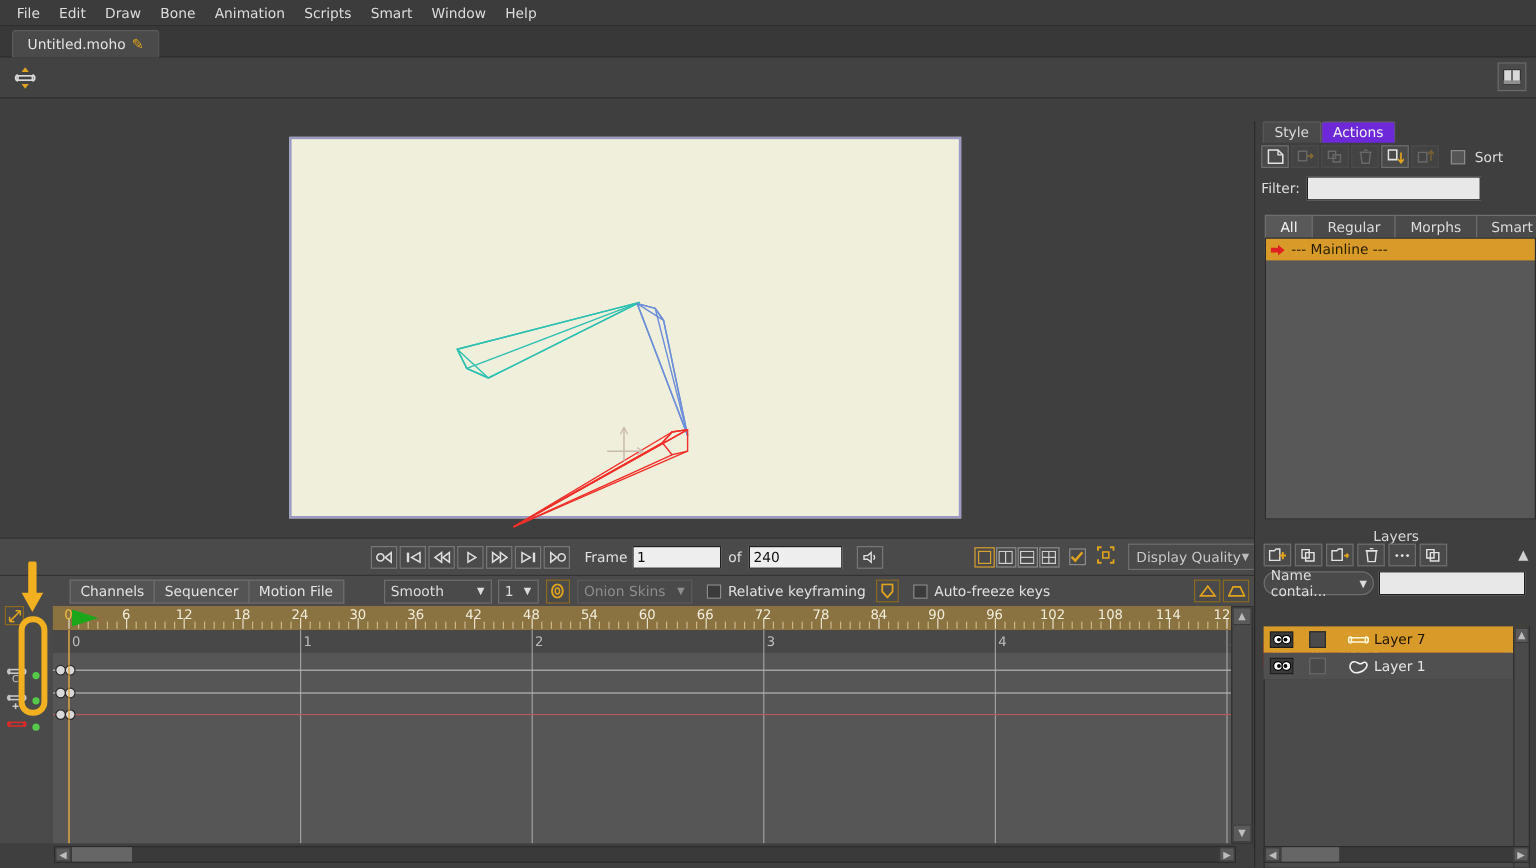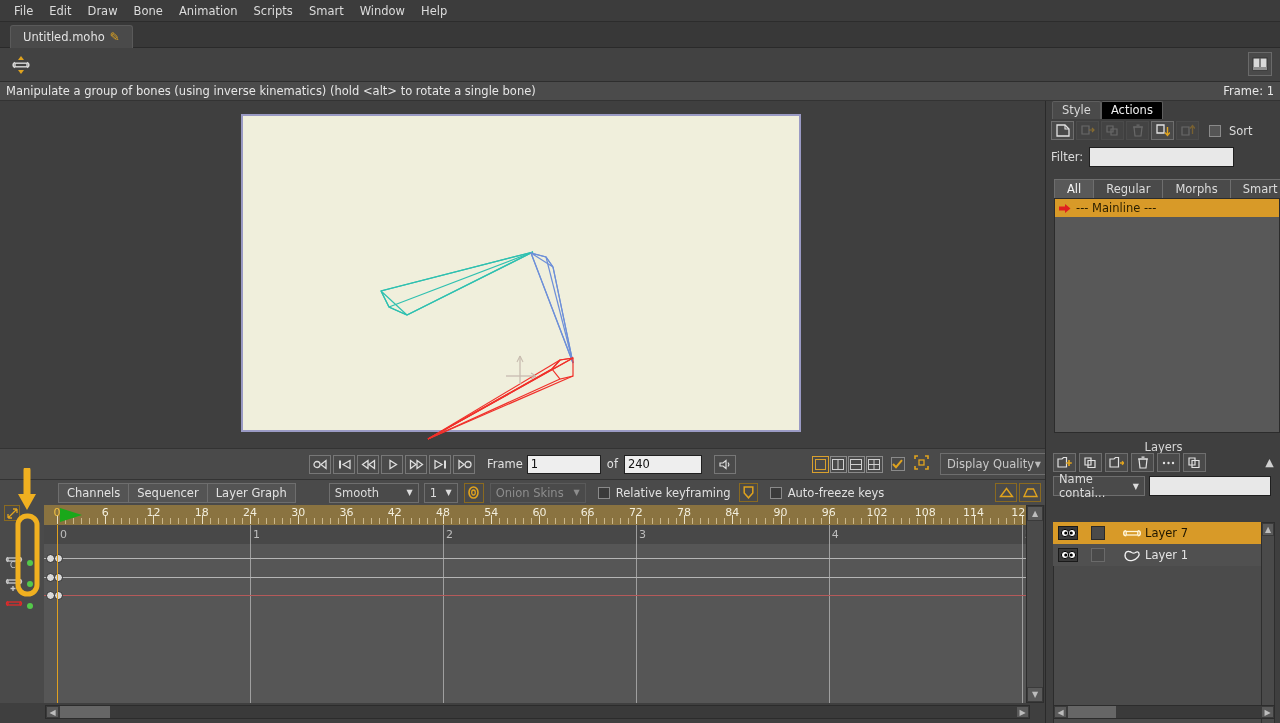--- a/index.html
+++ b/index.html
@@ -163,21 +163,21 @@
   .rpanel {
     position: absolute; left: 1045px; top: 101px; width: 235px; height: 622px;
     background: #3f3f3f; border-left: 1px solid #2a2a2a;
   }
   .ptabs { display: flex; padding-left: 6px; height: 18px; }
   .ptab {
     padding: 1px 9px; font-size: 11.5px; background: #4a4a4a;
     border: 1px solid #5e5e5e; border-bottom: none; color: #d8d8d8;
     border-radius: 2px 2px 0 0;
   }
-  .ptab.active { background: #000000; color: #f0f0f0; }
+  .ptab.active { background: #6d28d9; color: #f0f0f0; }
 
   .paneltool {
     width: 23px; height: 19px; background: #4a4a4a; border: 1px solid #6e6e6e;
     display: flex; align-items: center; justify-content: center;
   }
   .paneltool.dimmed { opacity: .45; border-color: #5a5a5a; }
   .paneltool.flat { background: transparent; border: none; }
 
   .filterbox {
     background: #e8e8e8; border: 1px solid #1f1f1f; height: 20px;
@@ -267,24 +267,20 @@
   </div>
 
   <div class="docbtn">
     <svg width="16" height="16" viewBox="0 0 16 16">
       <rect x="1" y="2" width="14" height="12" fill="#d8d8d8" stroke="#333"></rect>
       <line x1="8" y1="2" x2="8" y2="14" stroke="#555" stroke-width="1.4"></line>
       <rect x="1" y="11" width="14" height="3" fill="#8f8f8f"></rect>
     </svg>
   </div>
 
-  <div class="statusstrip">
-    <span>Manipulate a group of bones (using inverse kinematics) (hold &lt;alt&gt; to rotate a single bone)</span>
-    <span>Frame: 1</span>
-  </div>
 
   <div class="canvaswrap">
     <div class="canvasbox"></div>
     <svg class="canvassvg" width="1045" height="347">
 
       <g stroke="#2fc0b0" stroke-width="1.2" fill="none">
         <path d="M533,151 L381,190 L389,206 L407,214 Z"></path>
         <path d="M533,151 L389,206"></path>
         <path d="M533,151 L407,214"></path>
         <path d="M533,151 L381,190"></path>
@@ -410,21 +406,21 @@
         <span>Display Quality</span>
         <span style="font-size:8px;color:#bbb;">▼</span>
       </div>
     </div>
   </div>
 
   <div class="tlbar">
     <div style="margin-left:58px;display:flex;">
       <div class="tlbtn">Channels</div>
       <div class="tlbtn">Sequencer</div>
-      <div class="tlbtn">Layer Graph</div>
+      <div class="tlbtn">Motion File</div>
     </div>
     <div class="combo" style="margin-left:34px;width:90px;">
       <span>Smooth</span>
       <span style="font-size:8px;">▼</span>
     </div>
     <div class="combo" style="margin-left:5px;width:34px;">
       <span>1</span>
       <span style="font-size:8px;">▼</span>
     </div>
     <div style="margin-left:6px;width:20px;height:20px;border:1px solid #8a6a20;background:#4a4a4a;display:flex;align-items:center;justify-content:center;">
@@ -795,21 +791,21 @@
             <path d="M2 2 L8 2 L8 9 L2 9 Z" fill="none" stroke="#e2e2e2" stroke-width="1.2"></path>
             <path d="M5 4.5 L12 4.5 L12 11.5 L5 11.5 Z" fill="none" stroke="#e2e2e2" stroke-width="1.2"></path>
           </svg>
       </div>
       <div class="paneltool flat" style="position:absolute;left:205px;top:0;">
         <span style="font-size:11px;color:#d0d0d0;">▲</span>
       </div>
     </div>
 
     <div style="position:absolute;left:7px;top:375px;display:flex;align-items:center;gap:4px;">
-      <div class="namecombo" style="width:92px;">
+      <div class="namecombo" style="width:92px;border-radius:10px;">
         <span>Name contai...</span>
         <span style="font-size:8px;">▼</span>
       </div>
       <div class="filterbox" style="width:122px;"></div>
     </div>
 
     <div class="layerhdr" style="position:absolute;left:7px;top:399px;width:221px;">
       <span style="width:30px;text-align:center;">
         <svg width="16" height="9" viewBox="0 0 16 9">
             <ellipse cx="5" cy="4.5" rx="3.2" ry="3.2" fill="none" stroke="#c0c0c0" stroke-width="1.2"></ellipse>

